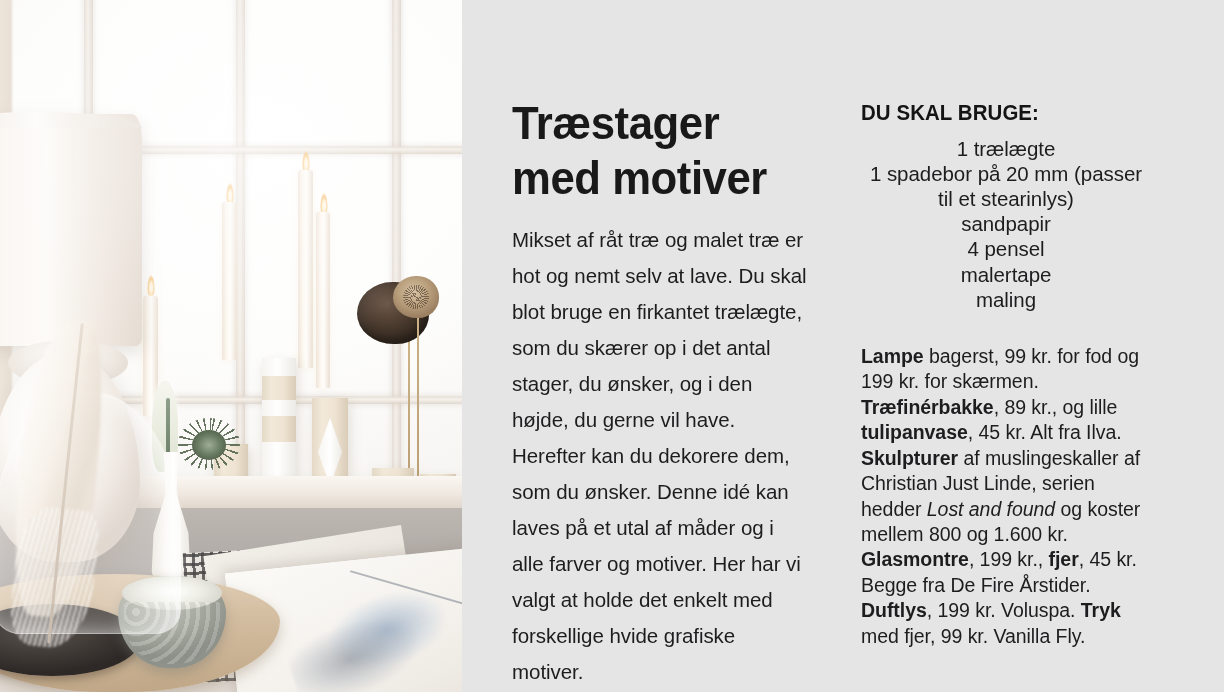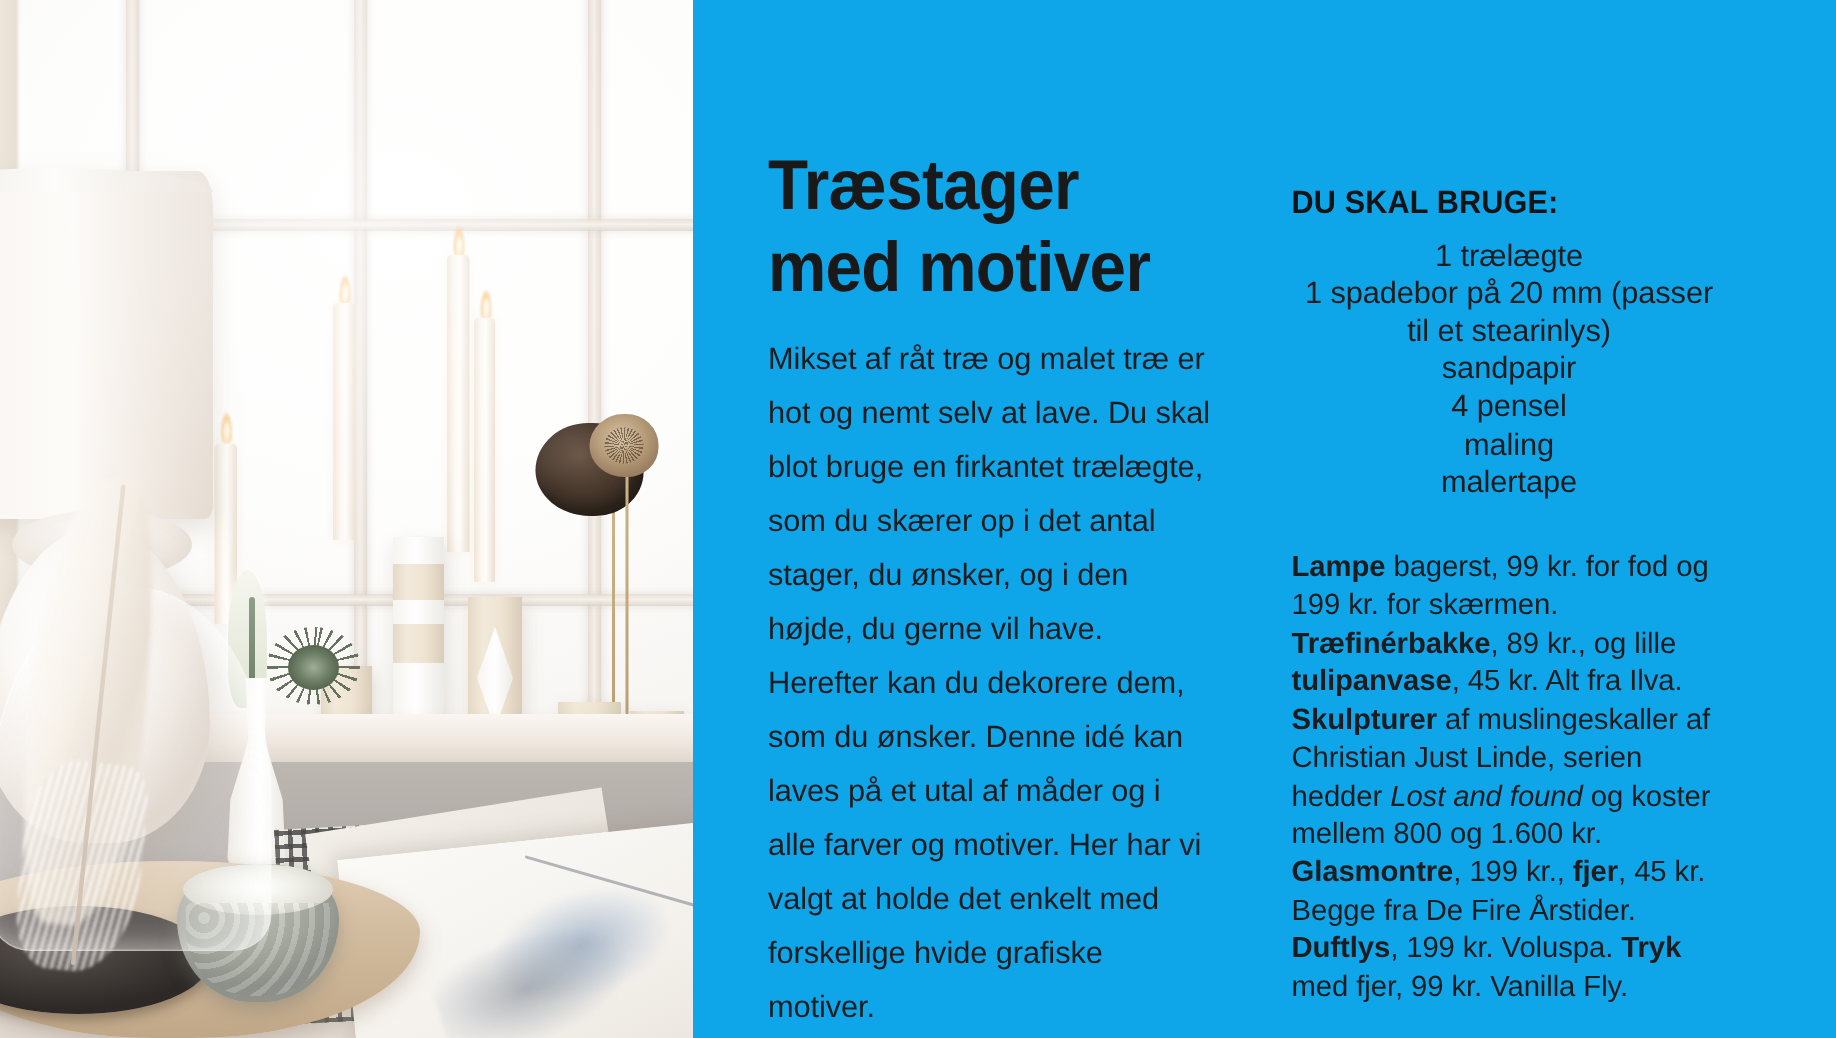--- a/index.html
+++ b/index.html
@@ -10,21 +10,21 @@
   }
   body {
     font-family: "Liberation Sans", sans-serif;
     -webkit-font-smoothing: antialiased;
   }
 
   #page {
     position: relative;
     width: 1224px;
     height: 692px;
-    background: #0ea5e9;
+    background: #e5e5e5;
     overflow: hidden;
   }
 
   
   .photo {
     position: absolute;
     left: 0;
     top: 0;
     width: 462px;
     height: 692px;
@@ -398,21 +398,21 @@
     font-size: 20.5px;
     line-height: 36px;
     color: #1d1d1f;
     margin: 0;
     letter-spacing: -0.05px;
   }
 
   .col-side {
     position: absolute;
     left: 861px;
-    top: 124px;
+    top: 102px;
     width: 290px;
   }
   .side-head {
     font-family: "Liberation Sans Narrow", "Liberation Sans", sans-serif;
     font-weight: bold;
     font-size: 21.5px;
     line-height: 1.1;
     color: #141415;
     letter-spacing: .1px;
     margin: 0 0 10px 0;
@@ -532,20 +532,20 @@
   </div>
 
   <div class="col-side">
     <h2 class="side-head">DU SKAL BRUGE:</h2>
 
     <ul class="materials">
       <li>1 trælægte</li>
       <li>1 spadebor på 20 mm (passer til et stearinlys)</li>
       <li>sandpapir</li>
       <li>4 pensel</li>
+      <li>malertape</li>
       <li>maling</li>
-      <li>malertape</li>
     </ul>
 
     <p class="credits"><b>Lampe</b><span> bagerst, 99 kr. for fod og 199 kr. for skærmen. </span><b>Træfinérbakke</b><span>, 89 kr., og lille </span><b>tulipanvase</b><span>, 45 kr. Alt fra Ilva. </span><b>Skulpturer</b><span> af muslingeskaller af Christian Just Linde, serien hedder </span><i>Lost and found</i><span> og koster mellem 800 og 1.600 kr. </span><b>Glasmontre</b><span>, 199 kr., </span><b>fjer</b><span>, 45 kr. Begge fra De Fire Årstider. </span><b>Duftlys</b><span>, 199 kr. Voluspa. </span><b>Tryk</b><span> med fjer, 99 kr. Vanilla Fly.</span></p>
   </div>
 
 </div>
 
 </body></html>

